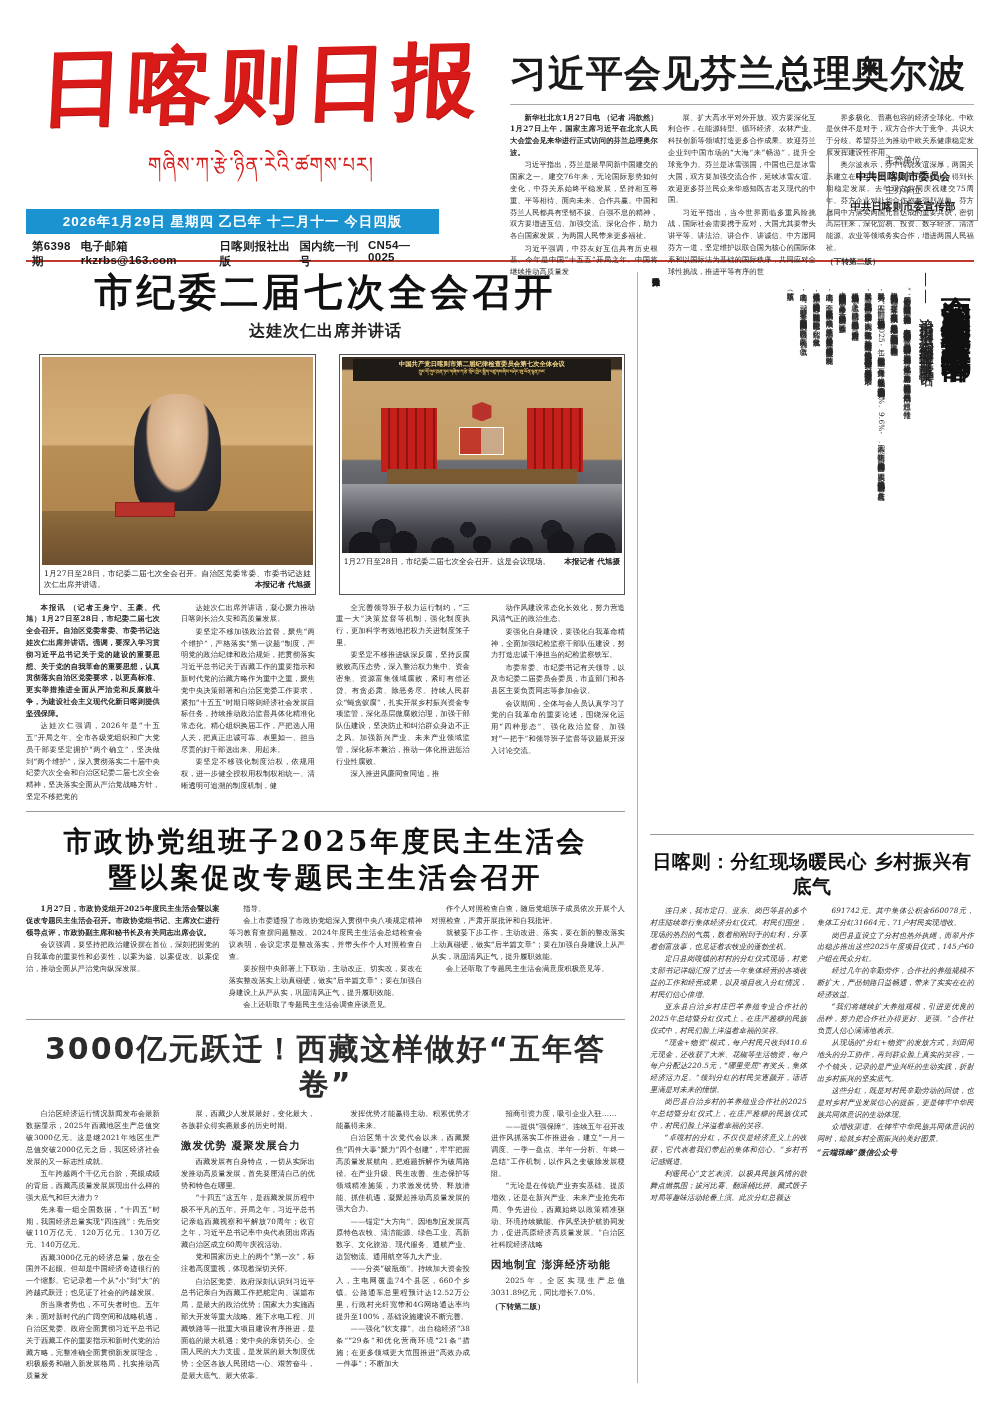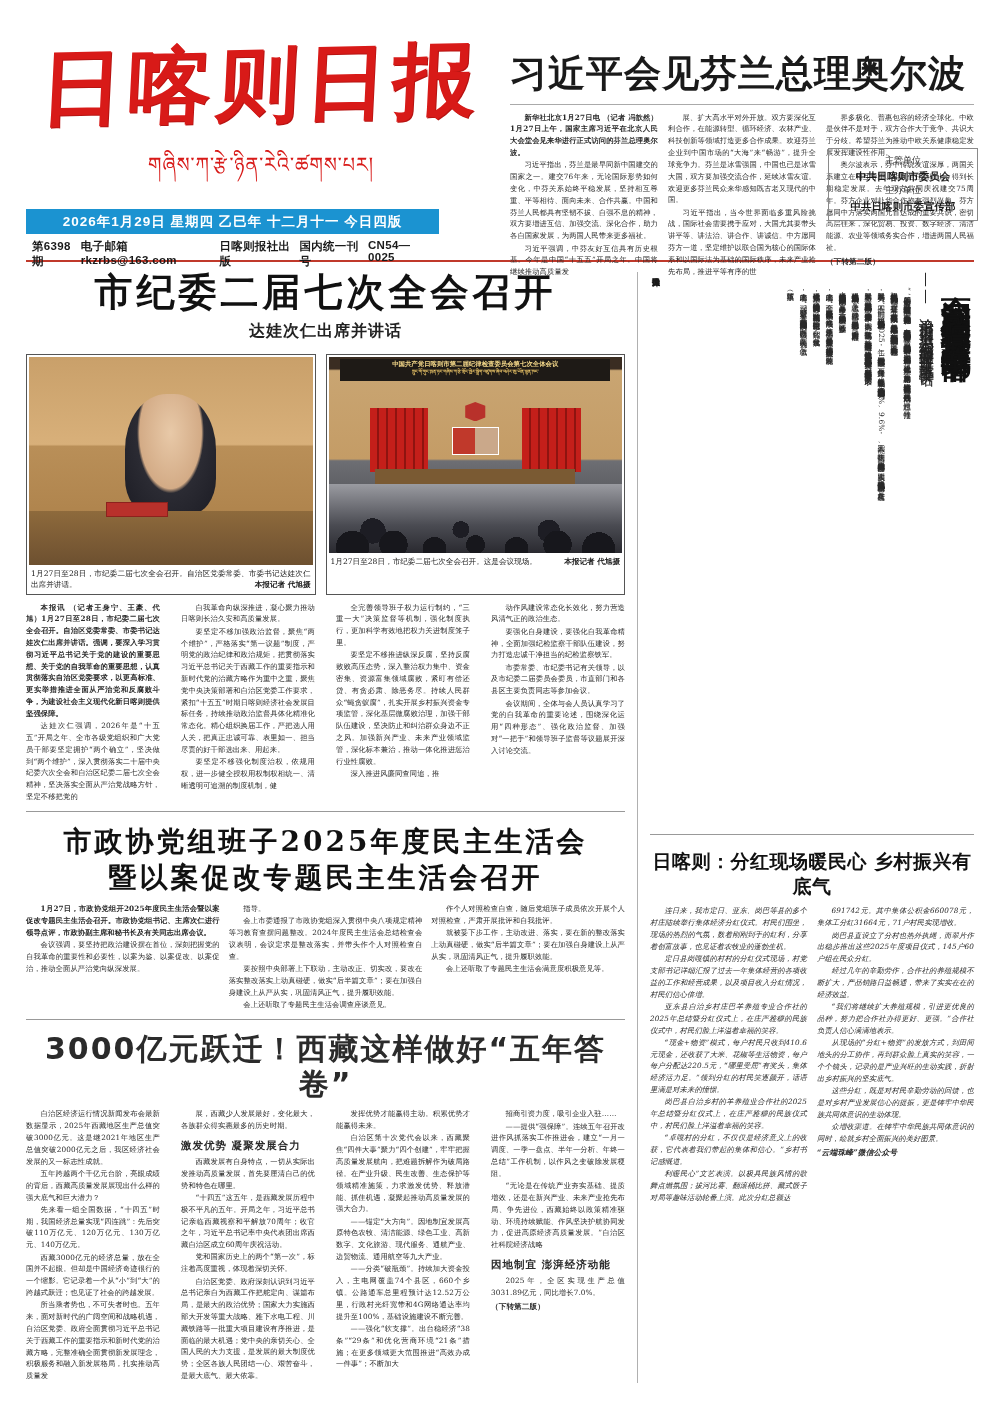--- a/index.html
+++ b/index.html
@@ -122,21 +122,21 @@
     text-align: center;
     font-size: 16px; font-weight: bold;
     margin-top: 7px;
     letter-spacing: 1px;
     color: #222;
     font-family: "DejaVu Serif", serif;
   }
 
   
   .photos { display: flex; gap: 10px; margin-top: 12px; }
-  .photo-box { border: 1px solid #555; padding: 2px; }
+  .photo-box { border: 1px solid #555; padding: 2px; margin-left: 13px; }
   .photo-1 { width: 290px; }
   .photo-2 { width: 300px; }
   .pcap {
     font-size: 7.6px; line-height: 1.5;
     padding: 3px 2px 1px; text-align: justify;
     font-family: "DejaVu Serif", serif;
   }
   .pcap .credit { font-weight: bold; float: right; }
 
   
@@ -326,21 +326,21 @@
       <div class="t1-head">习近平会见芬兰总理奥尔波</div>
       <div class="t1-rule"></div>
       <div class="t1-cols">
         <div class="t1-col bodytext">
           <p class="lead">新华社北京1月27日电 （记者 冯歆然）1月27日上午，国家主席习近平在北京人民大会堂会见来华进行正式访问的芬兰总理奥尔波。</p>
           <p>习近平指出，芬兰是最早同新中国建交的国家之一。建交76年来，无论国际形势如何变化，中芬关系始终平稳发展，坚持相互尊重、平等相待、面向未来、合作共赢。中国和芬兰人民都具有坚韧不拔、自强不息的精神，双方要增进互信、加强交流、深化合作，助力各自国家发展，为两国人民带来更多福祉。</p>
           <p>习近平强调，中芬友好互信具有历史根基。今年是中国“十五五”开局之年。中国将继续推动高质量发</p>
         </div>
         <div class="t1-col bodytext">
           <p>展、扩大高水平对外开放。双方要深化互利合作，在能源转型、循环经济、农林产业、科技创新等领域打造更多合作成果。欢迎芬兰企业到中国市场的“大海”来“畅游”，提升全球竞争力。芬兰是冰雪强国，中国也已是冰雪大国，双方要加强交流合作，延续冰雪友谊。欢迎更多芬兰民众来华感知既古老又现代的中国。</p>
-          <p>习近平指出，当今世界面临多重风险挑战，国际社会需要携手应对，大国尤其要带头讲平等、讲法治、讲合作、讲诚信。中方愿同芬方一道，坚定维护以联合国为核心的国际体系和以国际法为基础的国际秩序，未来产业抢先布局，推进平等有序的世</p>
+          <p>习近平指出，当今世界面临多重风险挑战，国际社会需要携手应对，大国尤其要带头讲平等、讲法治、讲合作、讲诚信。中方愿同芬方一道，坚定维护以联合国为核心的国际体系和以国际法为基础的国际秩序，共同应对全球性挑战，推进平等有序的世</p>
         </div>
         <div class="t1-col bodytext">
           <p>界多极化、普惠包容的经济全球化。中欧是伙伴不是对手，双方合作大于竞争、共识大于分歧。希望芬兰为推动中欧关系健康稳定发展发挥建设性作用。</p>
           <p>奥尔波表示，芬中传统友谊深厚，两国关系建立在相互尊重、相互信任基础上，得到长期稳定发展。去年双方共同庆祝建交75周年。芬方企业对赴华合作抱有强烈兴趣。芬方愿同中方落实两国元首达成的重要共识，密切高层往来，深化贸易、投资、数字经济、清洁能源、农业等领域务实合作，增进两国人民福祉。</p>
           <p class="jump noind">（下转第二版）</p>
         </div>
       </div>
     </div>
   </div>
 
@@ -389,21 +389,21 @@
           </div>
         </div>
       </div>
 
       <div class="cols4">
         <div class="bodytext">
           <p class="lead">本报讯 （记者王身宁、王豪、代旭）1月27日至28日，市纪委二届七次全会召开。自治区党委常委、市委书记达娃次仁出席并讲话。强调，要深入学习贯彻习近平总书记关于党的建设的重要思想、关于党的自我革命的重要思想，认真贯彻落实自治区党委要求，以更高标准、更实举措推进全面从严治党和反腐败斗争，为建设社会主义现代化新日喀则提供坚强保障。</p>
           <p>达娃次仁强调，2026年是“十五五”开局之年、全市各级党组织和广大党员干部要坚定拥护“两个确立”，坚决做到“两个维护”，深入贯彻落实二十届中央纪委六次全会和自治区纪委二届七次全会精神，坚决落实全面从严治党战略方针，坚定不移把党的</p>
         </div>
         <div class="bodytext">
-          <p>自我革命向纵深推进，凝心聚力推动日喀则长治久安和高质量发展。</p>
+          <p>达娃次仁出席并讲话，凝心聚力推动日喀则长治久安和高质量发展。</p>
           <p>要坚定不移加强政治监督，聚焦“两个维护”，严格落实“第一议题”制度，严明党的政治纪律和政治规矩，把贯彻落实习近平总书记关于西藏工作的重要指示和新时代党的治藏方略作为重中之重，聚焦党中央决策部署和自治区党委工作要求，紧扣“十五五”时期日喀则经济社会发展目标任务，持续推动政治监督具体化精准化常态化。精心组织换届工作，严把选人用人关，把真正忠诚可靠、表里如一、担当尽责的好干部选出来、用起来。</p>
           <p>要坚定不移强化制度治权，依规用权，进一步健全授权用权制权相统一、清晰透明可追溯的制度机制，健</p>
         </div>
         <div class="bodytext">
           <p>全完善领导班子权力运行制约，“三重一大”决策监督等机制，强化制度执行，更加科学有效地把权力关进制度笼子里。</p>
           <p>要坚定不移推进纵深反腐，坚持反腐败败高压态势，深入整治权力集中、资金密集、资源富集领域腐败，紧盯有偿还贷、有贪必肃、除恶务尽。持续人民群众“蝇贪蚁腐”，扎实开展乡村振兴资金专项监管，深化基层微腐败治理，加强干部队伍建设，坚决防止和纠治群众身边不正之风。加强新兴产业、未来产业领域监管，深化标本兼治，推动一体化推进惩治行业性腐败。</p>
           <p>深入推进风廉同查同追，推</p>
         </div>
         <div class="bodytext">
           <p>动作风建设常态化长效化，努力营造风清气正的政治生态。</p>

